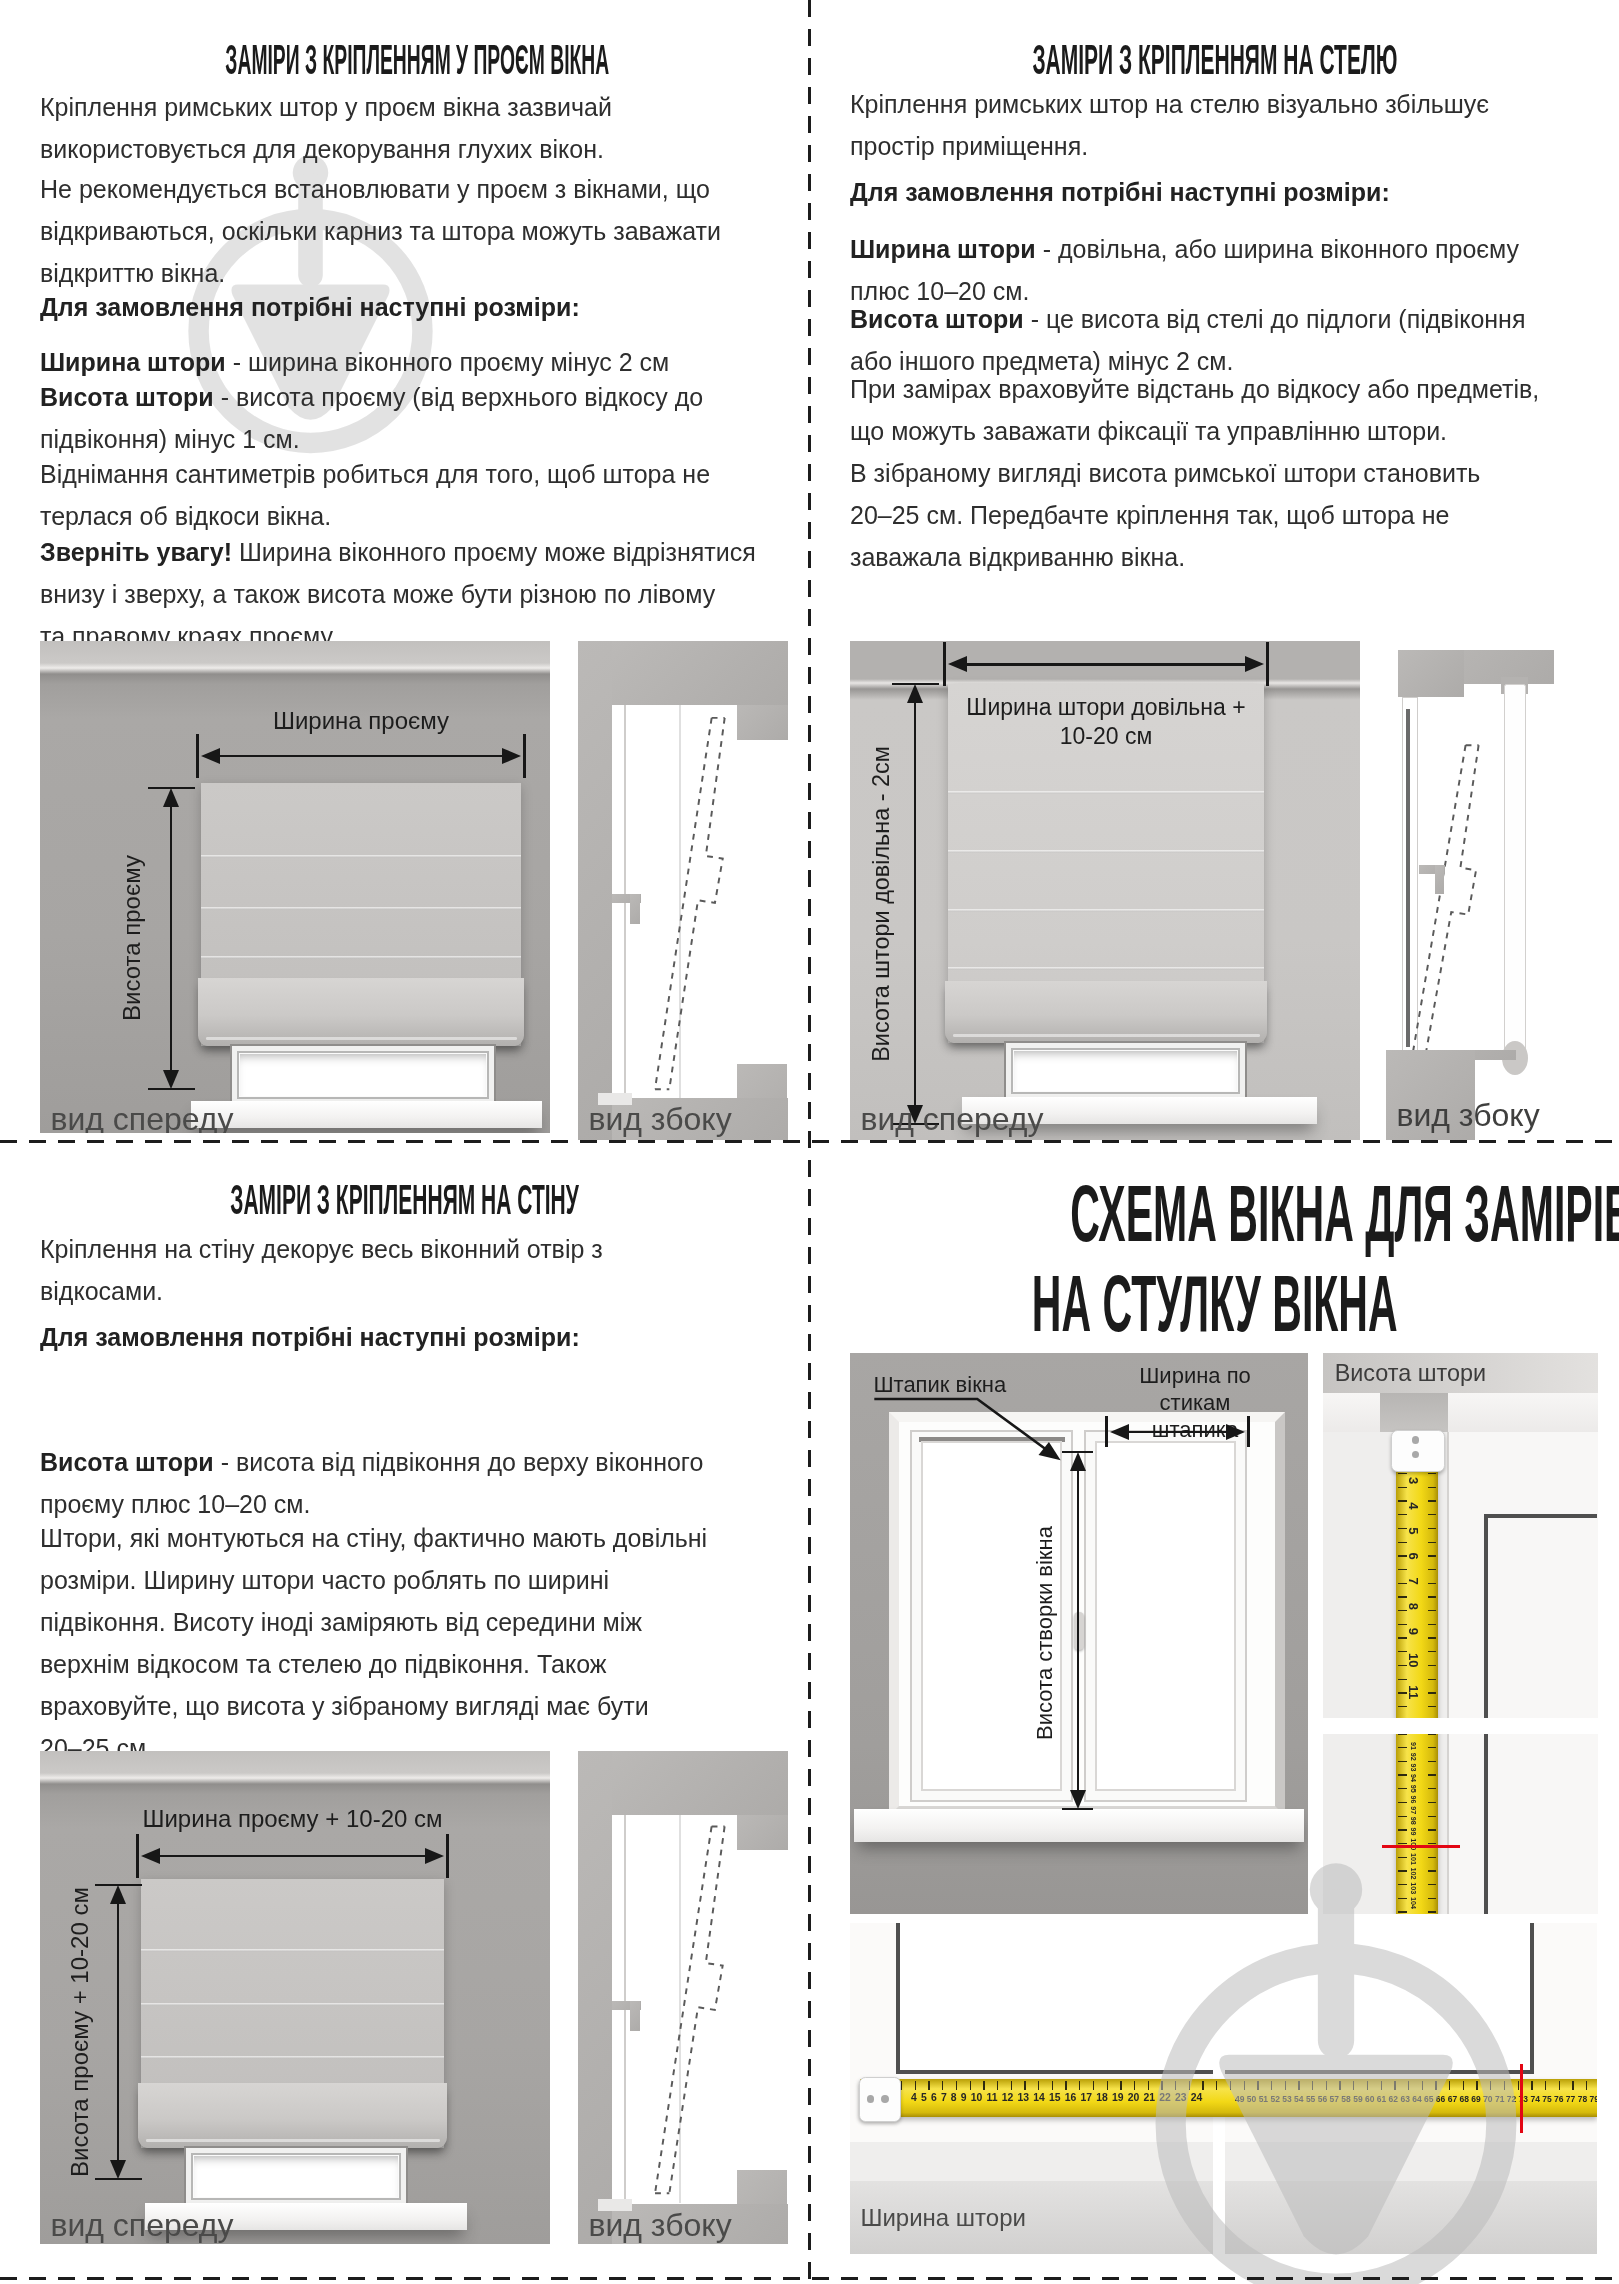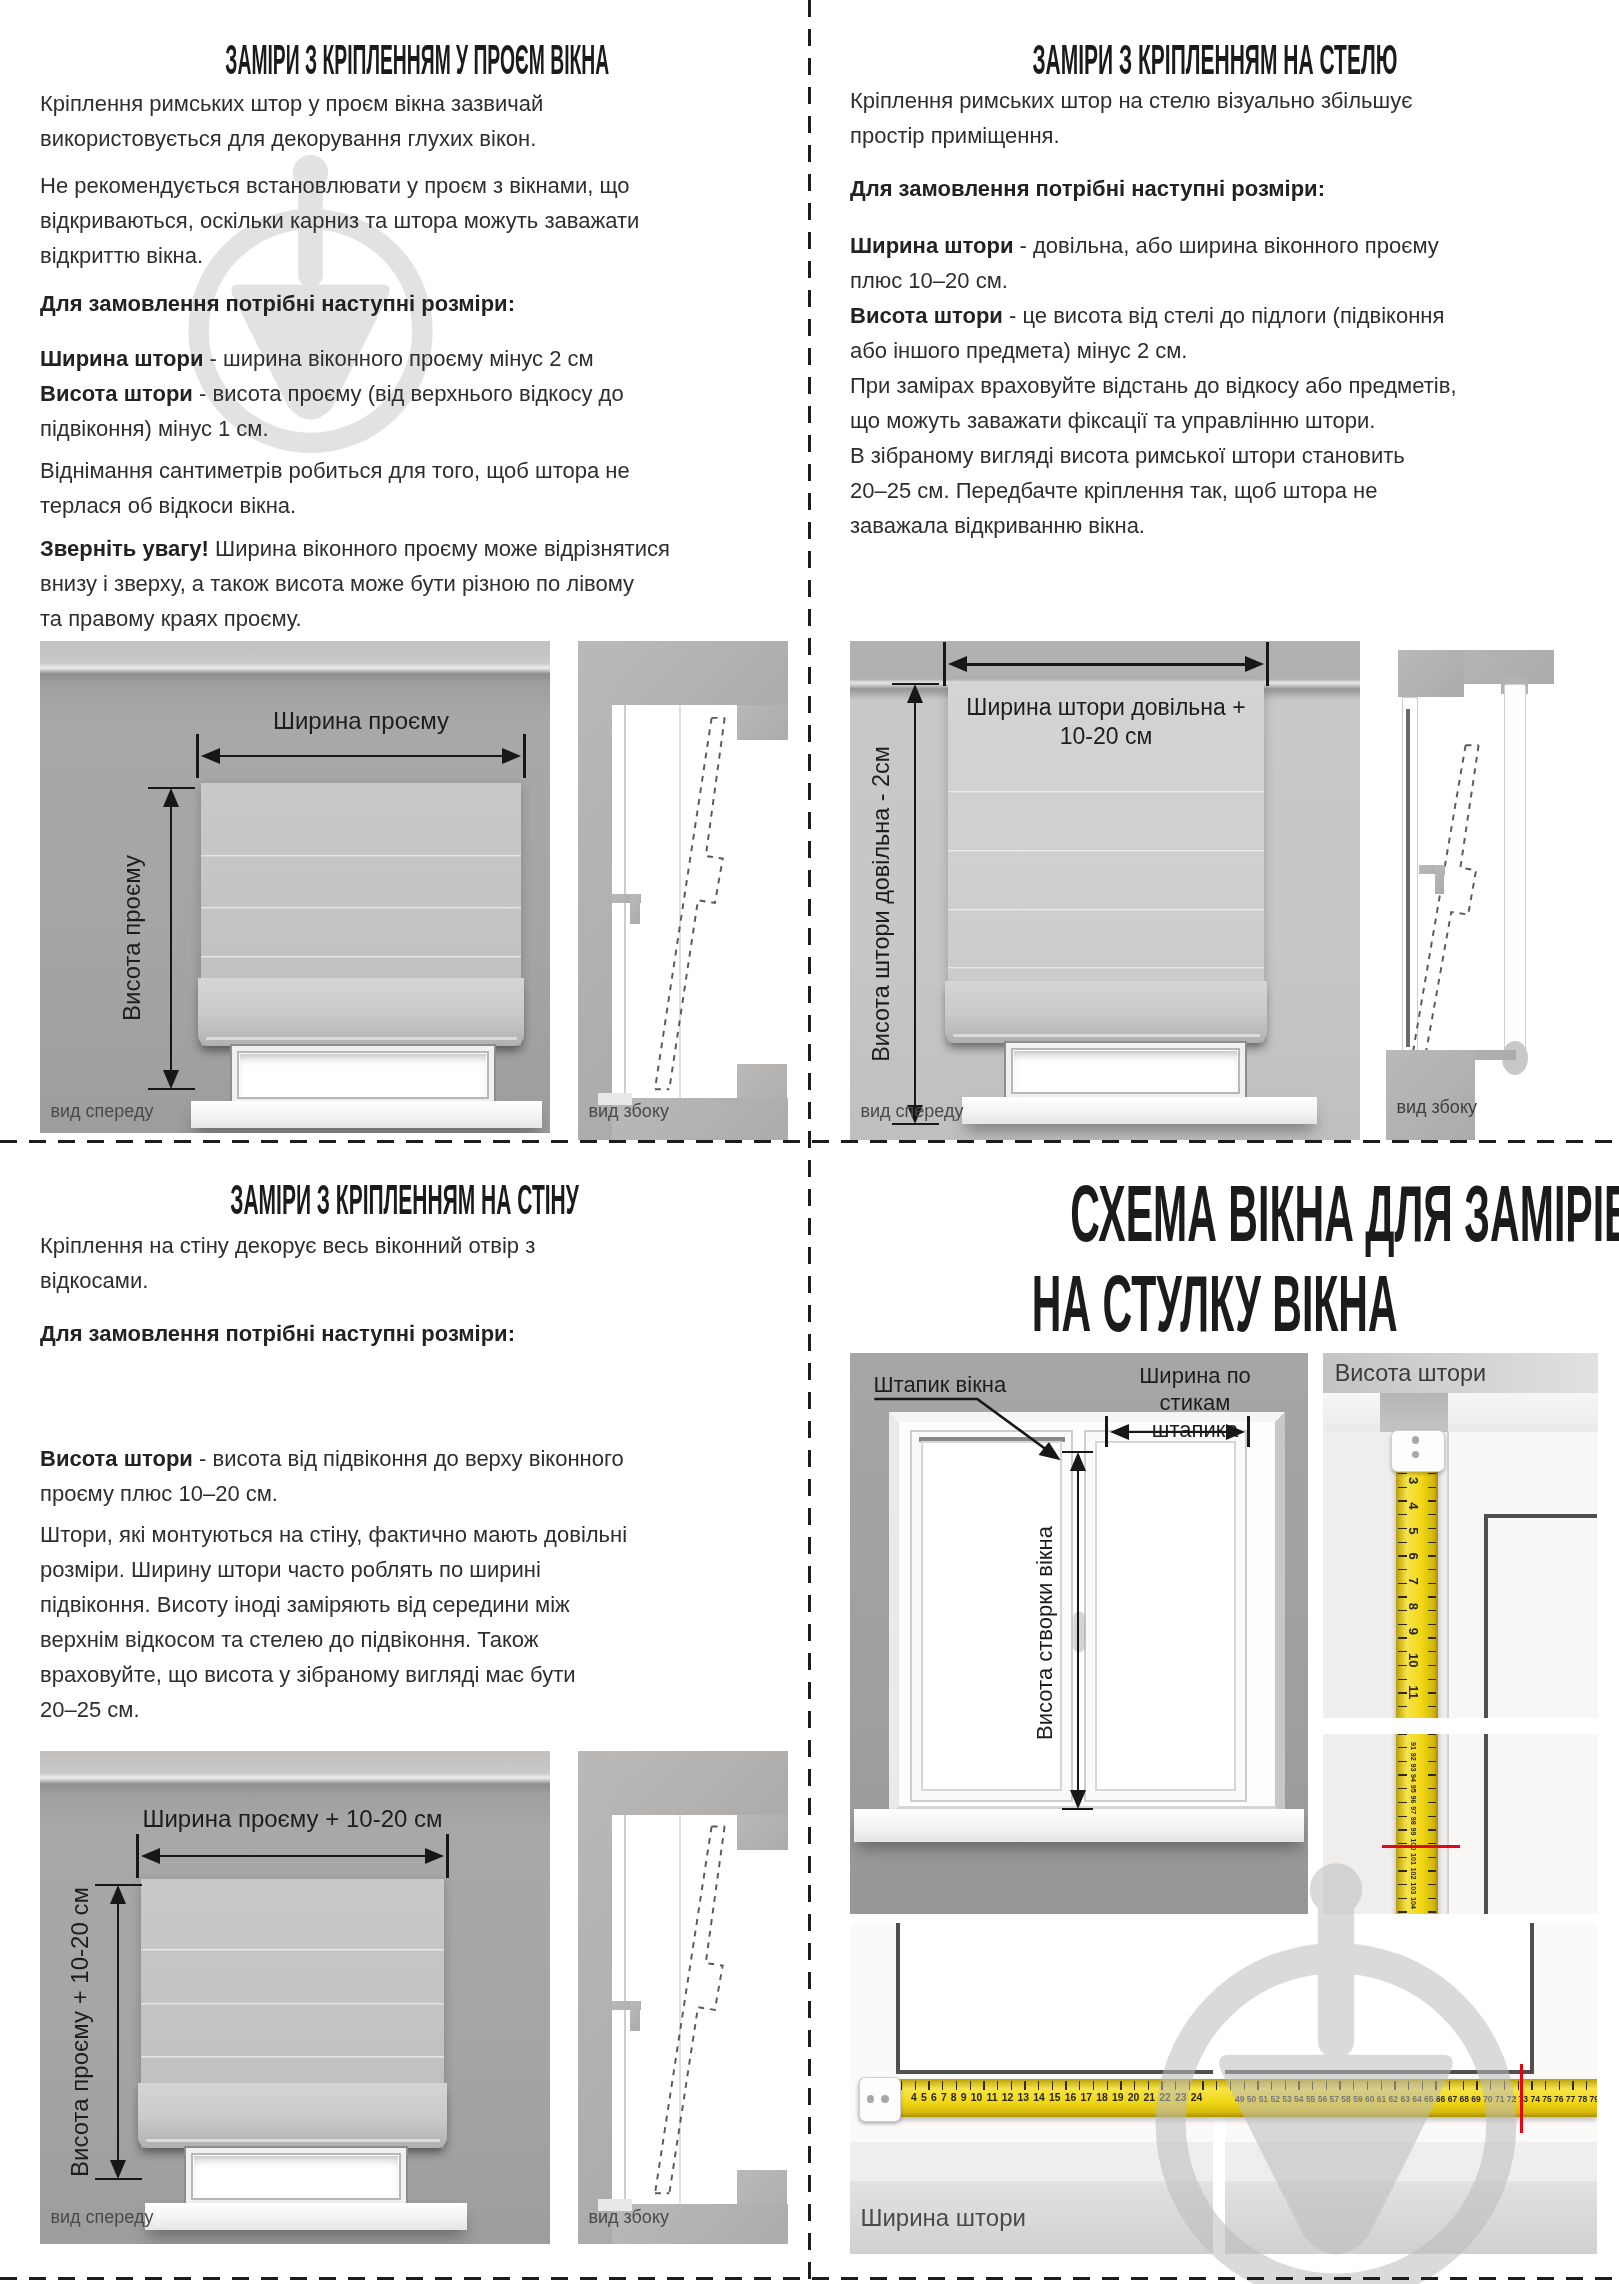--- a/index.html
+++ b/index.html
@@ -1,20 +1,20 @@
 <!DOCTYPE html>
 <html style="font-size:10.4px"><head>
 <meta charset="utf-8">
 <style>
   html,body{margin:0;padding:0;background:#fff}
   #page{position:relative;width:1619px;height:2284px;background:#ffffff;overflow:hidden;
         font-family:"Liberation Sans",sans-serif;color:#2e2e2e}
   .abs{position:absolute}
   
-  .p{position:absolute;font-size:22px;line-height:35px;white-space:pre-line;color:#2e2e2e}
+  .p{position:absolute;font-size:25px;line-height:42px;white-space:pre-line;color:#2e2e2e}
   .b{font-weight:700;color:#222}
   .qtitle{position:absolute;text-align:center;font-weight:700;color:#1b1b1b}
   .qtitle .cond{display:inline-block;white-space:nowrap;transform-origin:50% 50%}
   .t-small{font-size:42px;line-height:52px}
   .t-big{font-size:79px;line-height:87px}
   
   .fv,.sv{position:absolute;overflow:hidden}
   .fv{background:linear-gradient(180deg,#c2c0be 0,#cbc9c7 22px,#eeecea 27px,#908e8c 33px,#a19f9d 43px,#aaa8a6 78px,#a7a5a3 60%,#9f9d9b 100%)}
   .fv.lite{background:linear-gradient(180deg,#b3b1af 0,#b3b1af 38px,#e8e6e4 42px,#989694 48px,#cac8c6 59px,#c9c7c5 60%,#c1bfbd 100%)}
   .sv{background:#fff}
@@ -40,21 +40,21 @@
   .mv .sh{position:absolute;top:6.5px;bottom:6.5px;left:-1.3px;width:2.6px;background:#171717}
   .mv .ht{position:absolute;top:0;left:-8.5px;width:0;height:0;border:8.5px solid transparent;border-bottom:19.5px solid #171717;border-top:0}
   .mv .hb{position:absolute;bottom:0;left:-8.5px;width:0;height:0;border:8.5px solid transparent;border-top:19.5px solid #171717;border-bottom:0}
   .mv .tt{position:absolute;top:-1.3px;left:-23.4px;width:47px;height:2.6px;background:#171717}
   .mv .tb{position:absolute;bottom:-1.3px;left:-23.4px;width:47px;height:2.6px;background:#171717}
   .small .tl,.small .tr{height:31px;top:-15.6px}
   .small .tt,.small .tb{width:31px;left:-15.6px}
   
   .dlab{position:absolute;font-size:24px;color:#1d1d1d;text-align:center;white-space:pre-line;line-height:29px}
   .vlab{position:absolute;font-size:24px;color:#1d1d1d;white-space:nowrap;transform:translate(-50%,-50%) rotate(-90deg)}
-  .viewlab{position:absolute;font-size:18px;color:#4a4a49}
+  .viewlab{position:absolute;font-size:32px;color:#4a4a49}
   
   .tape-h{position:absolute;background:linear-gradient(180deg,#b99f06,#f7e34a 26%,#f2d816 60%,#d5ba0c 88%,#a98f05);box-shadow:0 2.6px 5.2px rgba(0,0,0,.25)}
   .tape-h:before{content:"";position:absolute;left:0;right:0;top:2px;height:8.5px;background:repeating-linear-gradient(90deg,#2e2a10 0 1.3px,transparent 1.3px 13.7px)}
   .tape-v{position:absolute;background:linear-gradient(90deg,#b99f06,#f7e34a 26%,#f2d816 60%,#d5ba0c 88%,#a98f05);box-shadow:0 2.6px 5.2px rgba(0,0,0,.25)}
   .tape-v:before{content:"";position:absolute;top:0;bottom:0;left:2px;width:8.5px;background:repeating-linear-gradient(180deg,#2e2a10 0 1.3px,transparent 1.3px 13.7px)}
   .tape-v:after{content:"";position:absolute;top:0;bottom:0;right:2px;width:8.5px;background:repeating-linear-gradient(180deg,#2e2a10 0 1.3px,transparent 1.3px 13.7px)}
   .tab{position:absolute;background:#fdfdfd;border:1.3px solid #cfcfcf;border-radius:6.5px;box-shadow:0 2px 3.9px rgba(0,0,0,.25)}
   .hole{position:absolute;width:7.8px;height:7.8px;border-radius:50%;background:#a8a8a8}
   .rmark{position:absolute;background:#e30613}
   .num{position:absolute;font-weight:700;color:#262626;white-space:nowrap}

